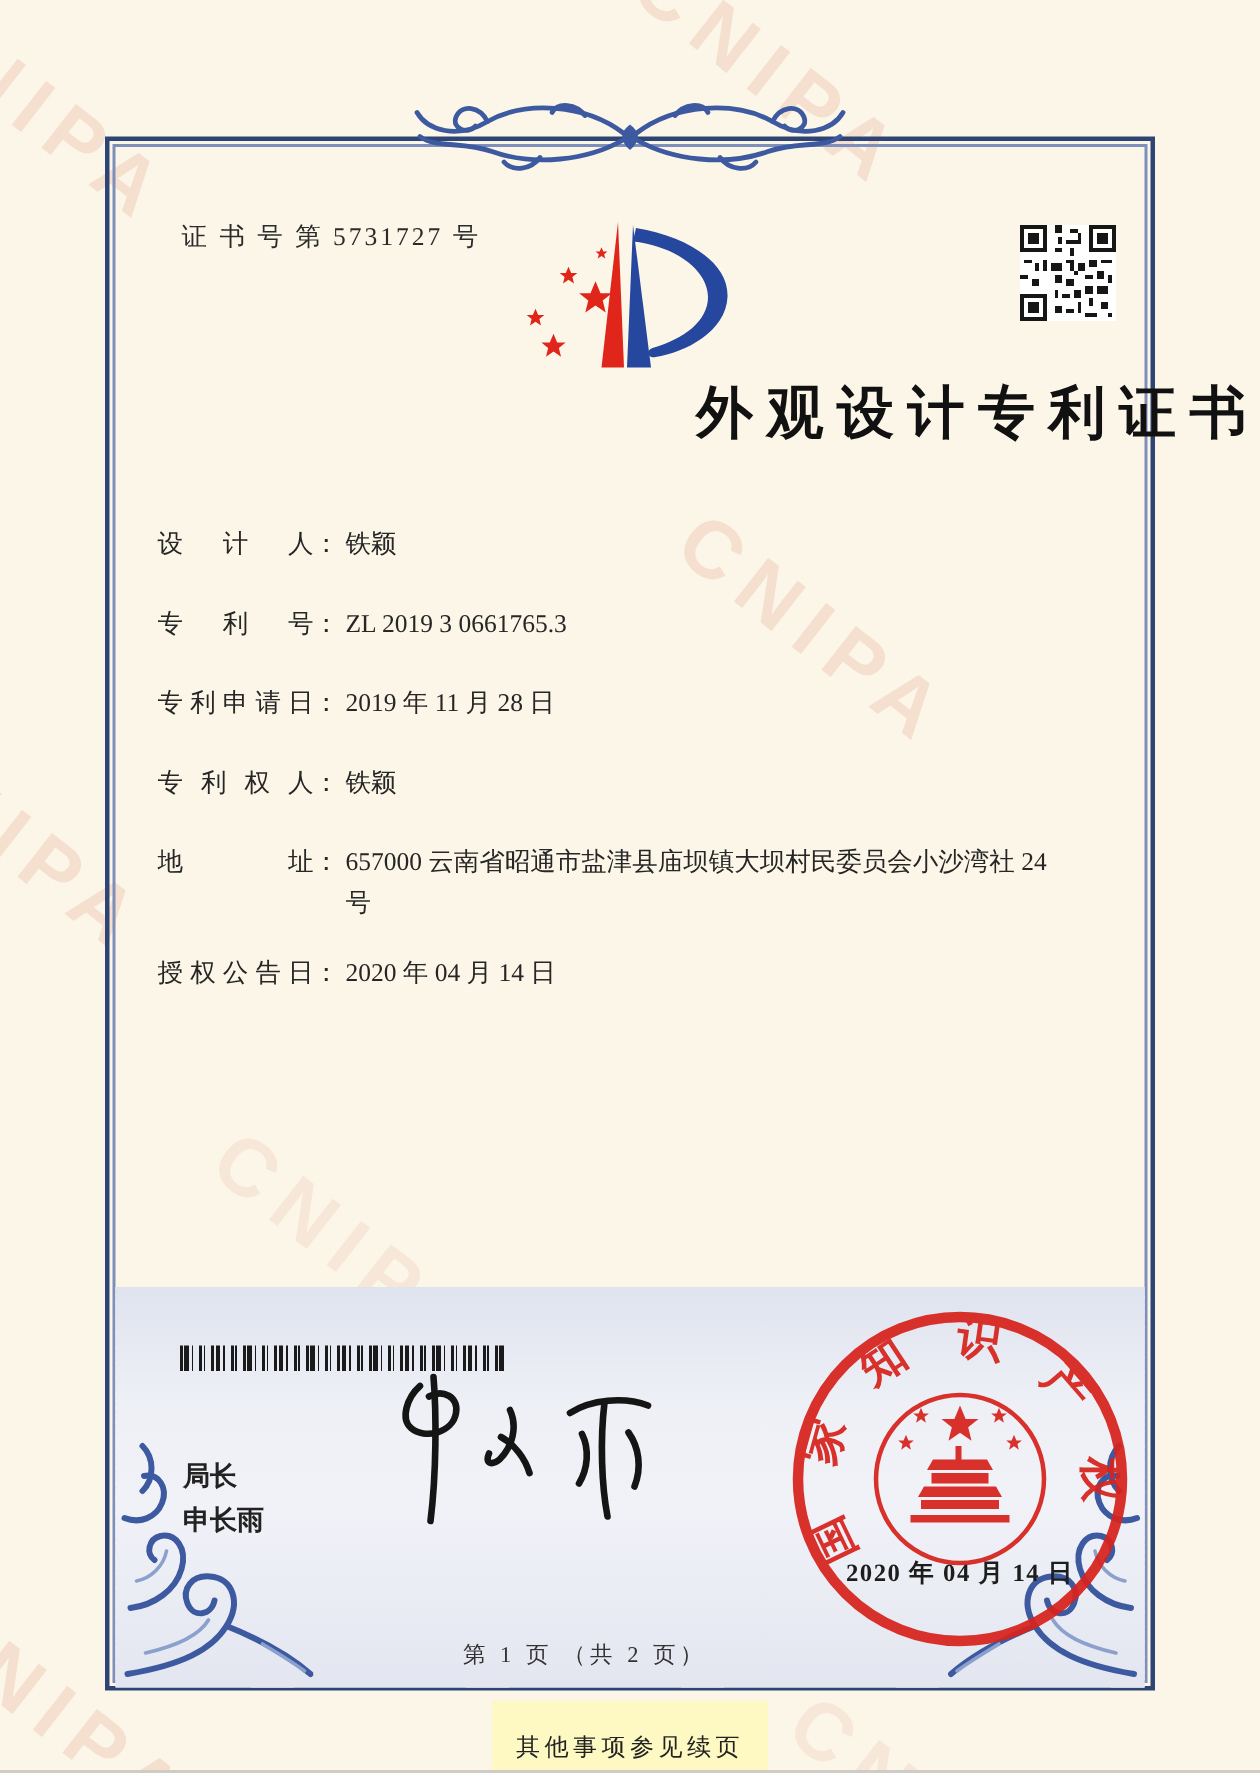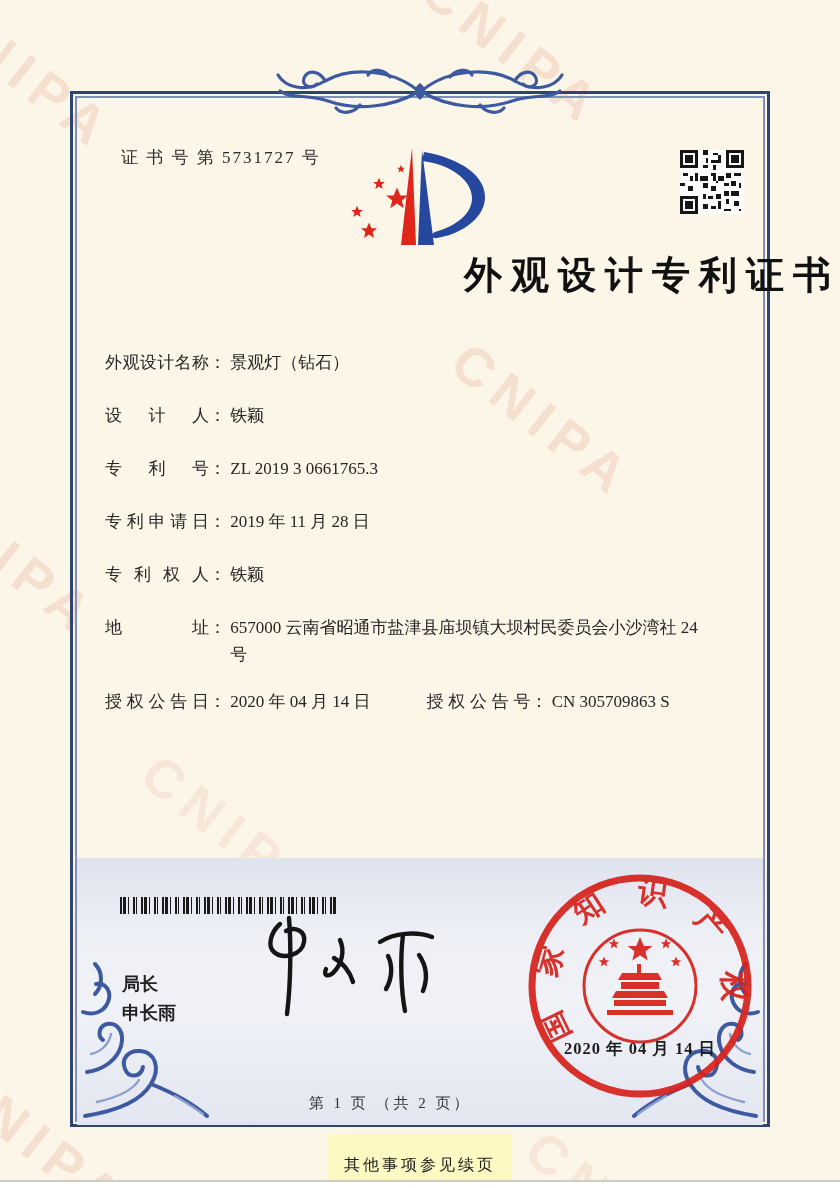--- a/index.html
+++ b/index.html
@@ -214,24 +214,20 @@
         <rect x="17" y="23" width="3" height="1"></rect>
       <rect x="23" y="23" width="1" height="1"></rect>
         <rect x="13" y="10" width="1" height="2"></rect>
     </g>
   </svg>
 
   <div class="title">外观设计专利证书</div>
 
   <div class="fields">
     <div class="frow">
-      <span class="flabel">外观设计名称</span><span class="fcolon">：</span>
-      <span class="fvalue">景观灯（钻石）</span>
-    </div>
-    <div class="frow">
       <span class="flabel">设计人</span><span class="fcolon">：</span>
       <span class="fvalue">铁颖</span>
     </div>
     <div class="frow">
       <span class="flabel">专利号</span><span class="fcolon">：</span>
       <span class="fvalue">ZL 2019 3 0661765.3</span>
     </div>
     <div class="frow">
       <span class="flabel">专利申请日</span><span class="fcolon">：</span>
       <span class="fvalue">2019 年 11 月 28 日</span>
@@ -241,24 +237,20 @@
       <span class="fvalue">铁颖</span>
     </div>
     <div class="frow" style="margin-bottom:22px;">
       <span class="flabel">地址</span><span class="fcolon">：</span>
       <span class="fvalue" style="width:468px;">657000 云南省昭通市盐津县庙坝镇大坝村民委员会小沙湾社 24 号</span>
     </div>
     <div class="frow inline-pair">
       <span>
         <span class="flabel">授权公告日</span><span class="fcolon">：</span>
         <span class="fvalue">2020 年 04 月 14 日</span>
-      </span>
-      <span class="pair2">
-        <span class="flabel">授权公告号</span><span class="fcolon">：</span>
-        <span class="fvalue">CN 305709863 S</span>
       </span>
     </div>
   </div>
 
 
   <div class="barcode"></div>
 
   <div class="sig-title">局长</div>
   <div class="sig-name">申长雨</div>
 

